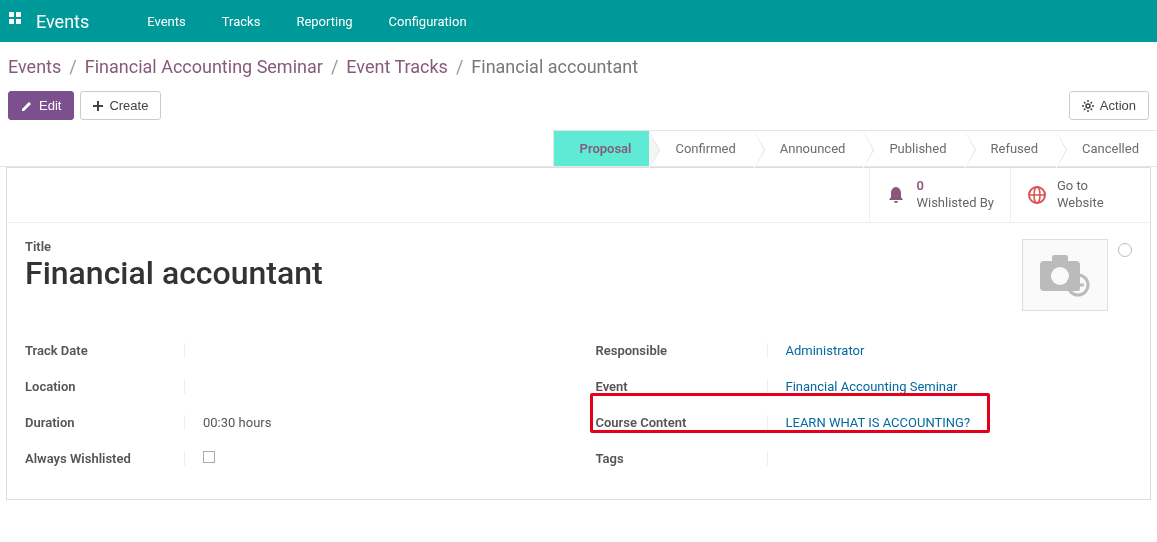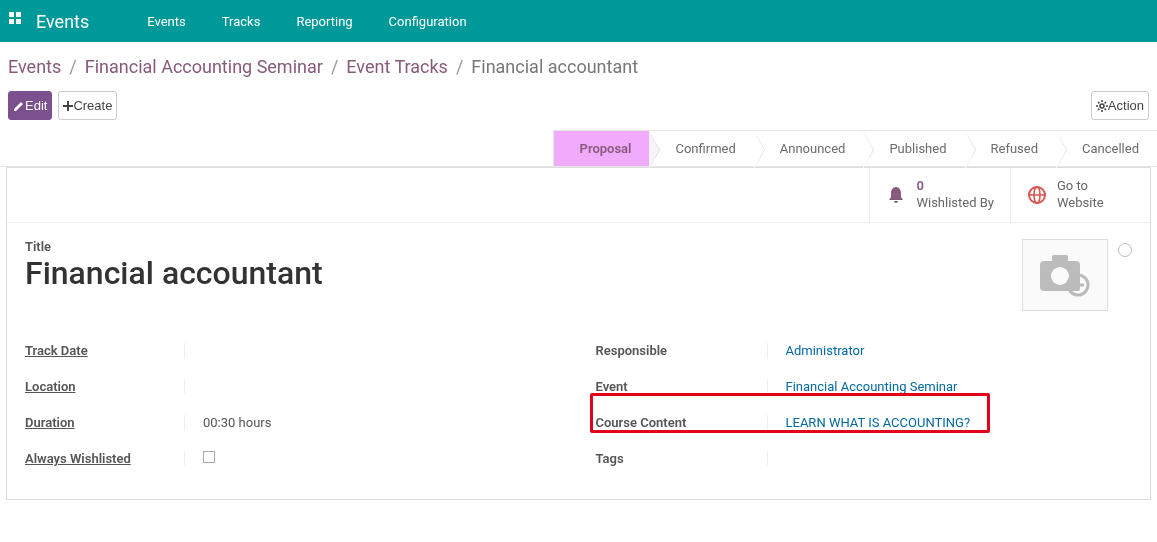--- a/index.html
+++ b/index.html
@@ -9,29 +9,29 @@
 .apps-icon { width: 20px; height: 20px; margin-right: 8px; display: inline-block; }
 .app-title { font-size: 18px; font-weight: 400; margin-right: 40px; }
 .menu-item { color: #fff; font-size: 13px; margin: 0 18px; cursor: pointer; }
 
 .breadcrumb { padding: 14px 8px 10px 8px; font-size: 18px; display: flex; align-items: center; gap: 8px; }
 .breadcrumb a { color: #875a7b; text-decoration: none; }
 .breadcrumb .sep { color: #999; }
 .breadcrumb .current { color: #777; }
 
 .toolbar { padding: 4px 8px 10px 8px; display: flex; align-items: center; }
-.btn { border: 1px solid #ccc; background: #fff; padding: 6px 4px; font-size: 13px; border-radius: 3px; cursor: pointer; display: inline-flex; align-items: center; color: #444; }
+.btn { border: 1px solid #ccc; background: #fff; padding: 6px 12px; font-size: 13px; border-radius: 3px; cursor: pointer; display: inline-flex; align-items: center; gap: 6px; color: #444; }
 .btn-primary { background: #7c4f8f; border-color: #7c4f8f; color: #fff; }
 .toolbar .btn + .btn { margin-left: 6px; text-align: center; }
 .toolbar .spacer { flex: 1; }
 
 .status-bar { display: flex; justify-content: flex-end; border-bottom: 1px solid #e5e5e5; padding: 0 0 0 8px; }
 .status-step { position: relative; padding: 10px 18px 10px 26px; color: #6c6c6c; font-size: 13px; cursor: pointer; background: #fff; border-top: 1px solid #e5e5e5; }
 .status-step:first-child { border-left: 1px solid #e5e5e5; }
-.status-step.active { color: #875a7b; font-weight: 600; background: #f0abfc; }
+.status-step.active { color: #875a7b; font-weight: 600; background: #5eead4; }
 .status-step::after { content: ""; position: absolute; right: -10px; top: 0; width: 0; height: 0; border-top: 19px solid transparent; border-bottom: 19px solid transparent; border-left: 10px solid #fff; z-index: 2; }
 .status-step.active::after { border-left-color: #f5f5f5; }
 .status-step::before { content: ""; position: absolute; right: -11px; top: 0; width: 0; height: 0; border-top: 19px solid transparent; border-bottom: 19px solid transparent; border-left: 11px solid #ddd; z-index: 1; }
 .status-step:last-child::after, .status-step:last-child::before { display: none; }
 
 .sheet-wrap { padding: 0 6px; }
 .sheet { border: 1px solid #ddd; background: #fff; }
 
 .button-box { display: flex; justify-content: flex-end; border-bottom: 1px solid #eee; }
 .stat-btn { display: flex; align-items: center; gap: 10px; padding: 10px 16px; border-left: 1px solid #eee; cursor: pointer; min-width: 140px; }
@@ -42,21 +42,21 @@
 .header-row { display: flex; padding: 16px 18px 8px 18px; }
 .title-block { flex: 1; }
 .title-label { font-size: 13px; color: #555; font-weight: 600; margin-bottom: 0; }
 .title-value { font-size: 32px; color: #333; font-weight: 500; }
 .image-box { width: 86px; height: 72px; border: 1px solid #ddd; display: flex; align-items: center; justify-content: center; background: #fafafa; margin-right: 10px; }
 .status-dot { width: 14px; height: 14px; border: 1px solid #bbb; border-radius: 50%; margin-top: 4px; }
 
 .fields { display: flex; padding: 16px 8px 20px 18px; gap: 24px; }
 .col { flex: 1; }
 .field-row { display: flex; align-items: center; min-height: 32px; margin-bottom: 4px; font-size: 13px; }
-.col-left .field-row .label { width: 160px; color: #555; font-weight: 600; border-right: 1px solid #eee; padding-right: 24px; text-decoration: underline; }
+.col-left .field-row .label { width: 160px; color: #555; font-weight: 600; border-right: 1px solid #eee; padding-right: 24px; }
 .col-left .field-row .value { padding-left: 18px; color: #555; flex: 1; }
 .col-right .field-row .label { width: 172px; color: #555; font-weight: 600; border-right: 1px solid #eee; padding-right: 10px; }
 .col-right .field-row .value { padding-left: 18px; flex: 1; }
 .link { color: #0369a1; cursor: pointer; }
 
 .highlight-box { border: 3px solid #e2001a; border-radius: 2px; position: absolute; pointer-events: none; }
 
 .col-right { position: relative; }
 
 .checkbox { width: 12px; height: 12px; border: 1px solid #aaa; display: inline-block; }

